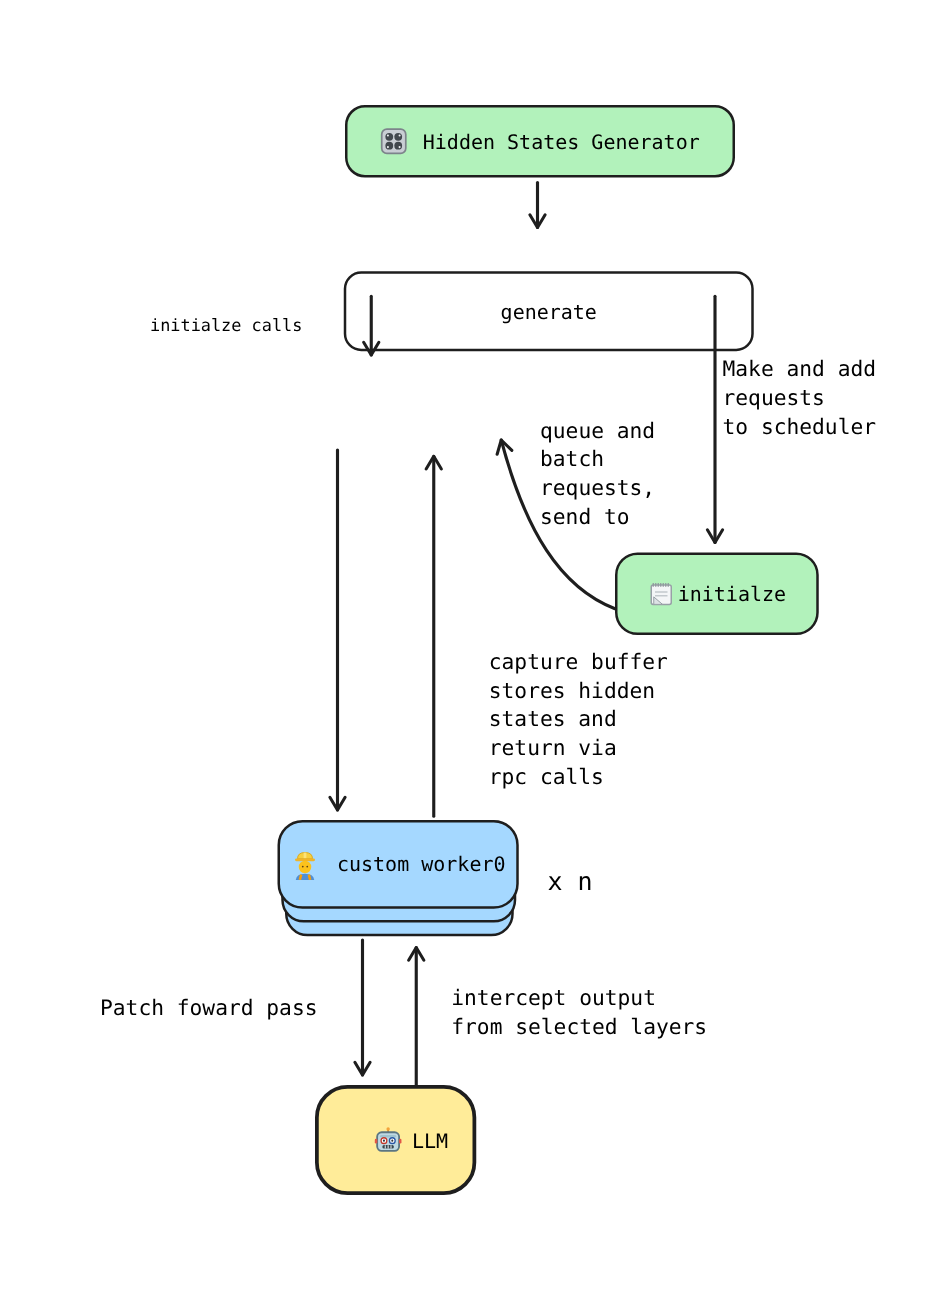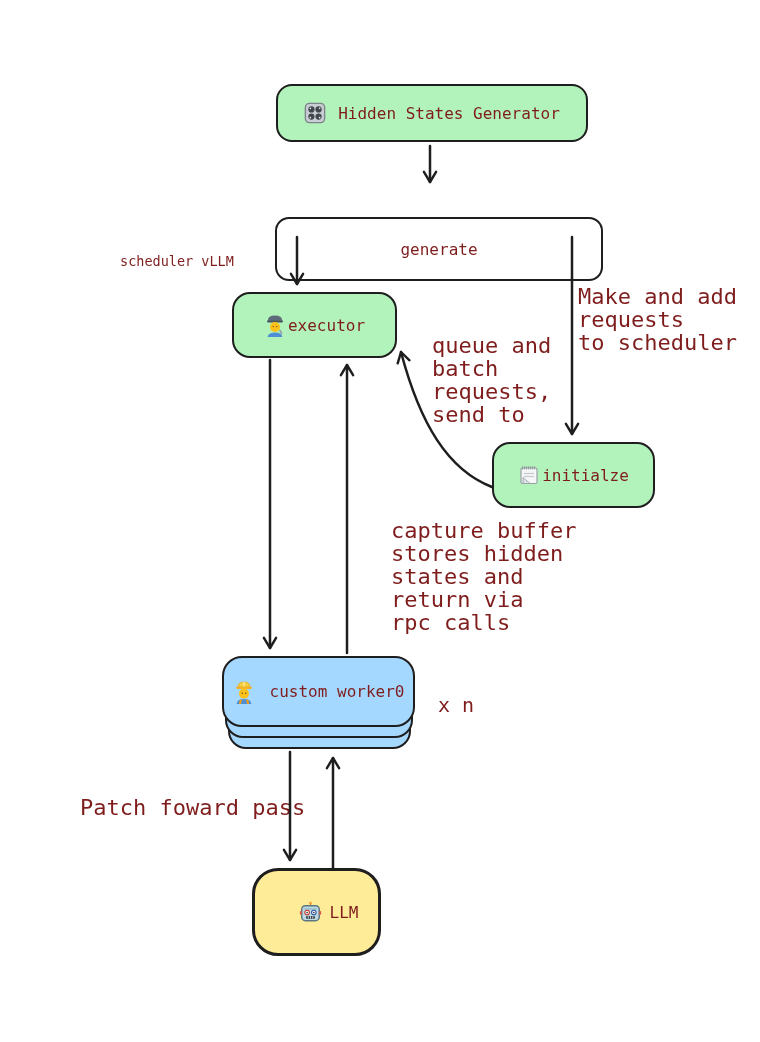--- a/index.html
+++ b/index.html
@@ -1,29 +1,29 @@
 <!DOCTYPE html>
 <html><head>
 <meta charset="utf-8">
 <style>
   html,body{margin:0;padding:0;background:#ffffff;}
   .canvas{
     position:relative;width:760px;height:1042px;background:#ffffff;
     font-family:"DejaVu Sans Mono","Liberation Mono",monospace;
-    color:#7f1d1d;overflow:hidden;
+    color:#000000;overflow:hidden;
   }
   .node{
     position:absolute;display:flex;align-items:center;justify-content:center;
     border:2.5px solid #1e1e1e;border-radius:18px;font-size:16px;
     background:#ffffff;box-sizing:border-box;white-space:nowrap;
   }
   .node .icon{display:flex;align-items:center;justify-content:center;}
   .node .icon svg{display:block;}
   .note{
-    position:absolute;font-size:22px;line-height:23px;white-space:pre-line;
+    position:absolute;font-size:17px;line-height:23px;white-space:pre-line;
   }
   .small-note{font-size:13.5px;line-height:18px;}
   .arrows{position:absolute;left:0;top:0;z-index:6;pointer-events:none;}
   .stack-layer{
     position:absolute;border:2.5px solid #1e1e1e;border-radius:18px;
     background:#a5d8ff;box-sizing:border-box;
   }
 </style>
 </head>
 <body>
@@ -62,34 +62,20 @@
           <circle cx="17.1" cy="17.1" r="0.9" fill="#eceff1"></circle>
       </svg>
     </span>
     <span>Hidden States Generator</span>
   </div>
 
   <div class="node" style="left:275px;top:189px;width:328px;height:64px;background:#ffffff;border-radius:14px;margin-top:28px;">
     <span>generate</span>
   </div>
 
-  <div class="node" style="left:232px;top:292px;width:165px;height:66px;background:#b2f2bb;gap:2px;">
-    <span class="icon">
-      <svg width="22" height="24" viewBox="0 0 22 24">
-        <path d="M4 7 Q4 2.5 11 2.5 Q18 2.5 18 7 L18 7.6 L4 7.6 Z" fill="#5d6b7a"></path>
-        <rect x="3" y="7.2" width="16" height="2.2" rx="1.1" fill="#47525e"></rect>
-        <circle cx="11" cy="14" r="5.1" fill="#fcc21b"></circle>
-        <circle cx="9.2" cy="13.6" r="0.7" fill="#5f4214"></circle>
-          <circle cx="12.8" cy="13.6" r="0.7" fill="#5f4214"></circle>
-        <path d="M3.6 24 Q4.2 19.4 11 19.4 Q17.8 19.4 18.4 24 Z" fill="#4f8fd6"></path>
-        <rect x="15.8" y="16.5" width="2" height="5" rx="1" fill="#9aa4ad" transform="rotate(-25 16.8 19)"></rect>
-      </svg>
-    </span>
-    <span>executor</span>
-  </div>
 
   <div class="node" style="left:492px;top:442px;width:163px;height:66px;background:#b2f2bb;gap:2px;">
     <span class="icon">
       <svg width="22" height="22" viewBox="0 0 22 22">
         <rect x="3" y="4" width="16" height="15.5" rx="1.5" fill="#f4f6f7" stroke="#98a0a6" stroke-width="1.2"></rect>
         <g stroke="#8f979d" stroke-width="1">
           <line x1="4.6" y1="2.3" x2="4.6" y2="5.4"></line>
             <line x1="6.6" y1="2.3" x2="6.6" y2="5.4"></line>
           <line x1="8.6" y1="2.3" x2="8.6" y2="5.4"></line>
             <line x1="10.6" y1="2.3" x2="10.6" y2="5.4"></line>
@@ -144,28 +130,30 @@
         <g stroke="#e8eef1" stroke-width="0.8">
           <line x1="8.8" y1="14.5" x2="8.8" y2="17"></line>
             <line x1="11" y1="14.5" x2="11" y2="17"></line>
           <line x1="13.2" y1="14.5" x2="13.2" y2="17"></line>
         </g>
       </svg>
     </span>
     <span>LLM</span>
   </div>
 
-  <div class="note small-note" style="left:120px;top:252px;">scheduler vLLM</div>
+  <div class="note small-note" style="left:120px;top:252px;">initialze calls</div>
   <div class="note" style="left:578px;top:285px;">Make and add
 requests
 to scheduler</div>
   <div class="note" style="left:432px;top:334px;">queue and
 batch
 requests,
 send to</div>
   <div class="note" style="left:367px;top:519px;margin-left:24px;">capture buffer
 stores hidden
 states and
 return via
 rpc calls</div>
   <div class="note" style="left:80px;top:796px;">Patch foward pass</div>
+  <div class="note" style="left:361px;top:788px;">intercept output
+from selected layers</div>
 
 </div>
 
 </body></html>

